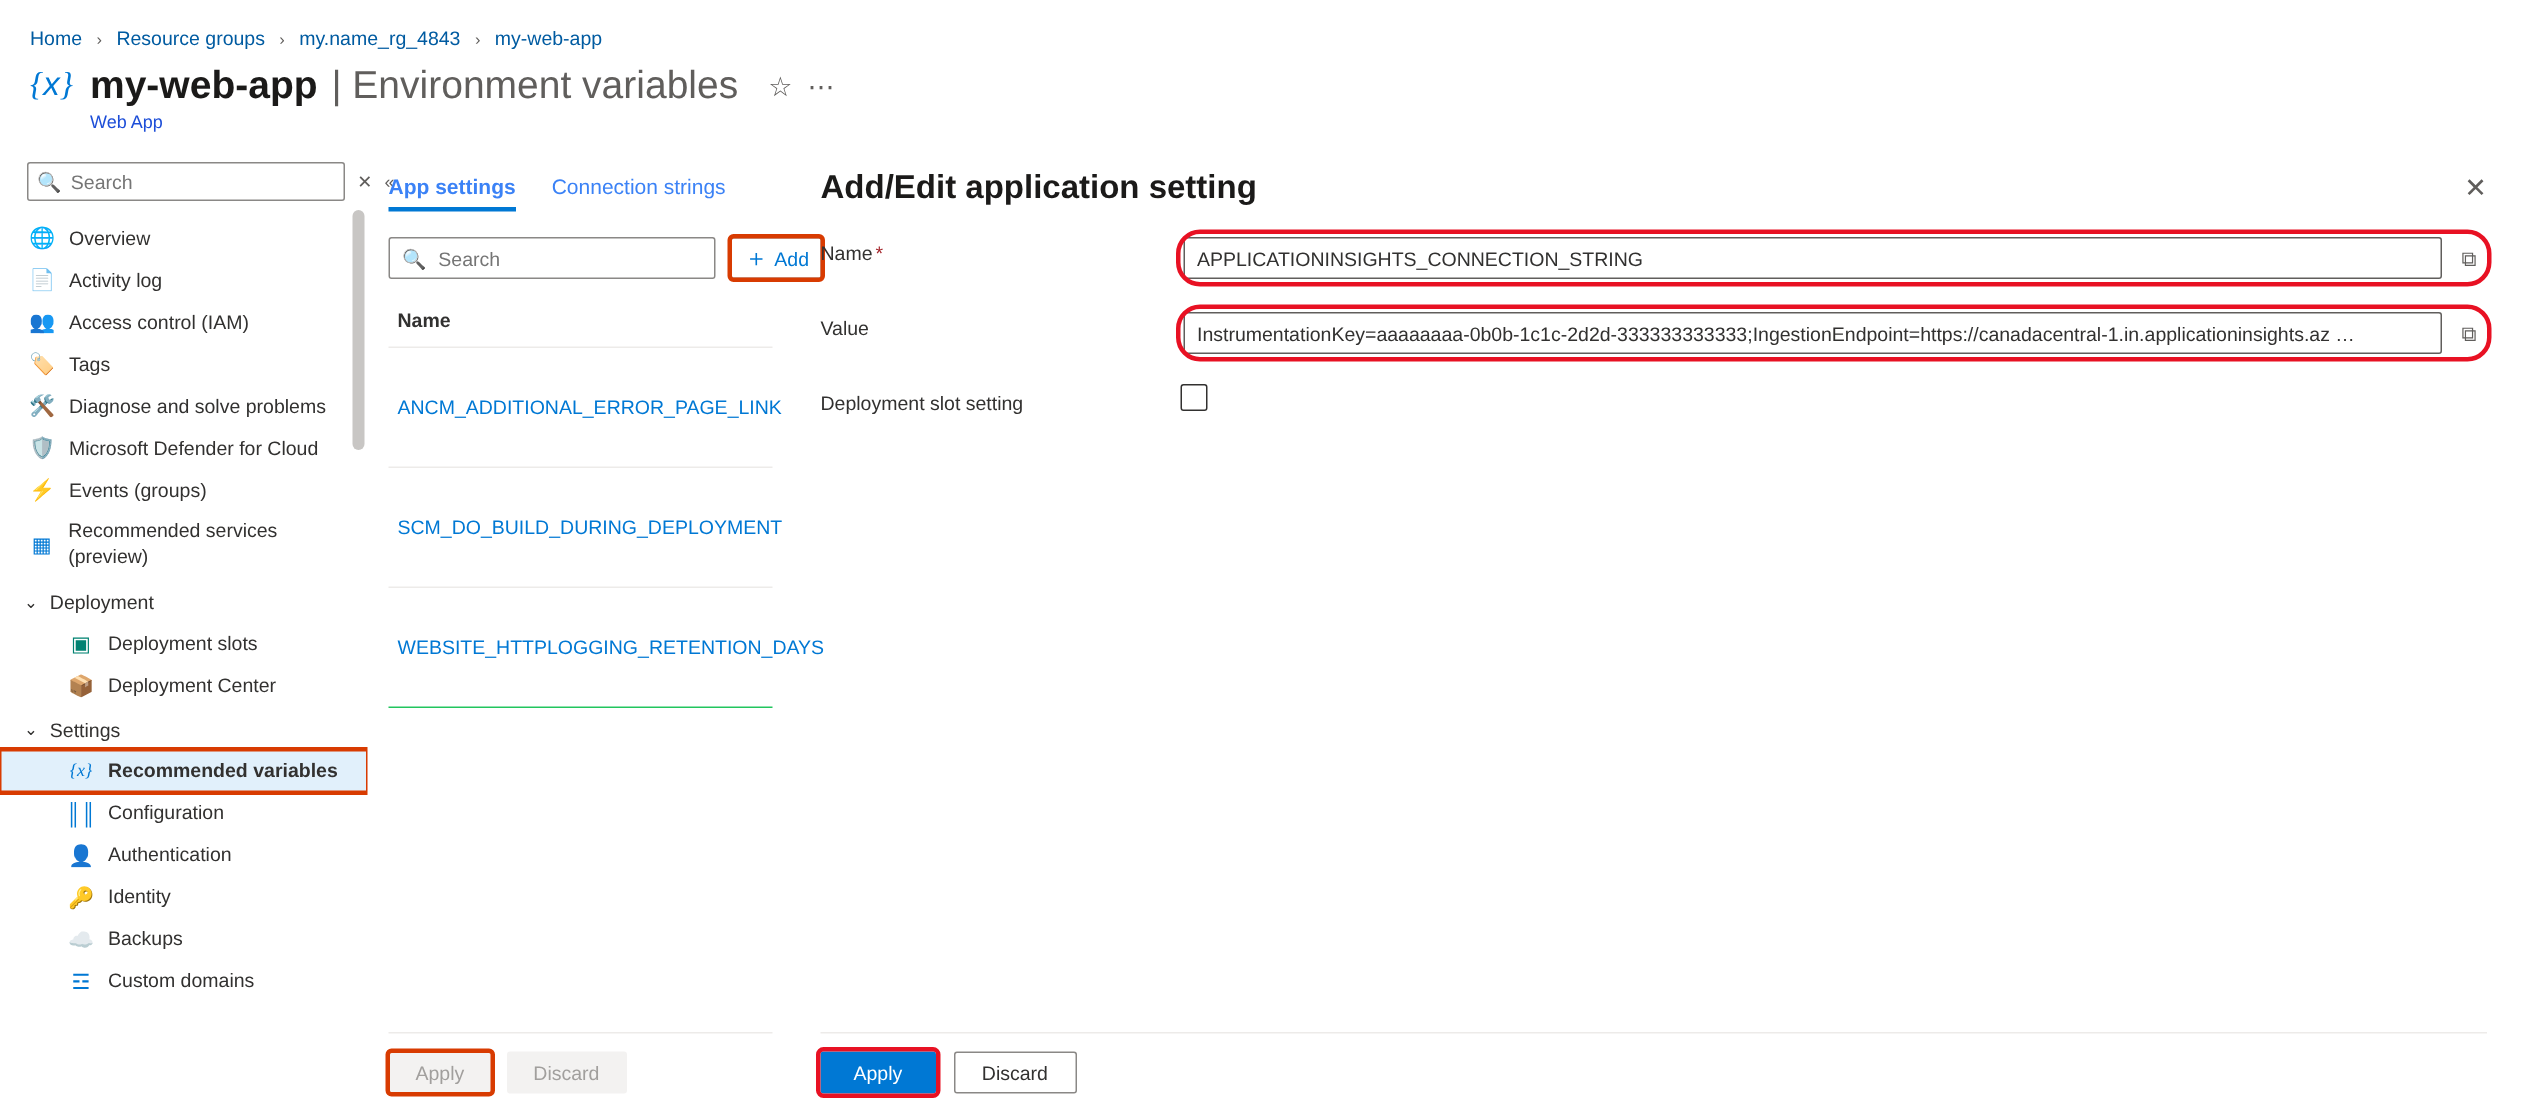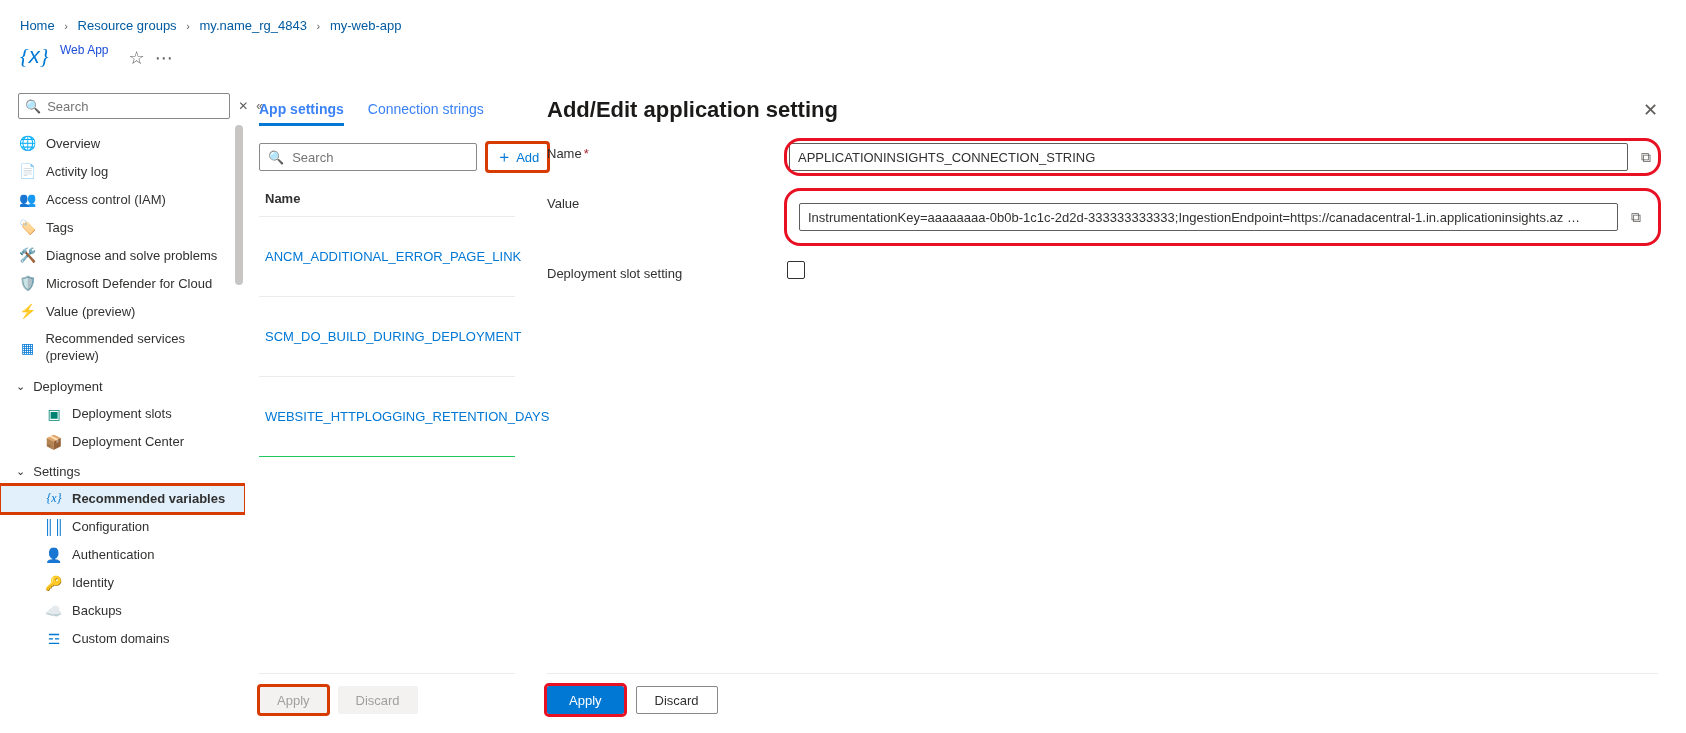--- a/index.html
+++ b/index.html
@@ -93,20 +93,24 @@
   <a href="#">Resource groups</a>
   <span class="sep">›</span>
   <a href="#">my.name_rg_4843</a>
   <span class="sep">›</span>
   <a href="#">my-web-app</a>
 </div>
 
 <div class="page-header">
   <div class="hdr-icon">{<span style="font-style:italic">x</span>}</div>
   <div>
+    <div class="hdr-title">
+      <span>my-web-app</span>
+      <span class="thin">| Environment variables</span>
+    </div>
     <div class="hdr-sub">Web App</div>
   </div>
   <div class="hdr-actions">
     <span>☆</span>
     <span>⋯</span>
   </div>
 </div>
 
 <div class="main">
 
@@ -140,21 +144,21 @@
       <div class="nav-item">
           <span class="ico">🛠️</span>
           <span class="label">Diagnose and solve problems</span>
         </div>
       <div class="nav-item">
           <span class="ico c-blue">🛡️</span>
           <span class="label">Microsoft Defender for Cloud</span>
         </div>
       <div class="nav-item">
           <span class="ico c-yellow">⚡</span>
-          <span class="label">Value (preview)</span>
+          <span class="label">Events (groups)</span>
         </div>
       <div class="nav-item">
           <span class="ico c-blue">▦</span>
           <span class="label" style="line-height:1.3;">Recommended services (preview)</span>
         </div>
 
       <div class="nav-group">
           <span class="chev">⌄</span>
           <span>Deployment</span>
         </div>
@@ -237,21 +241,21 @@
     <div class="form-row">
       <div class="form-label"><span>Name</span><span class="req">*</span></div>
       <div class="form-field hl2" style="padding:2px;">
         <input class="txt-input" value="APPLICATIONINSIGHTS_CONNECTION_STRING" style="">
         <span class="copy-ico">⧉</span>
       </div>
     </div>
 
     <div class="form-row">
       <div class="form-label">Value</div>
-      <div class="form-field hl2" style="padding:12px;">
+      <div class="form-field hl2" style="padding:2px;">
         <input class="txt-input trunc" value="InstrumentationKey=aaaaaaaa-0b0b-1c1c-2d2d-333333333333;IngestionEndpoint=https://canadacentral-1.in.applicationinsights.az …" style="">
         <span class="copy-ico">⧉</span>
       </div>
     </div>
 
     <div class="form-row">
       <div class="form-label">Deployment slot setting</div>
       <div class="form-field">
         <div class="chk"></div>
       </div>

